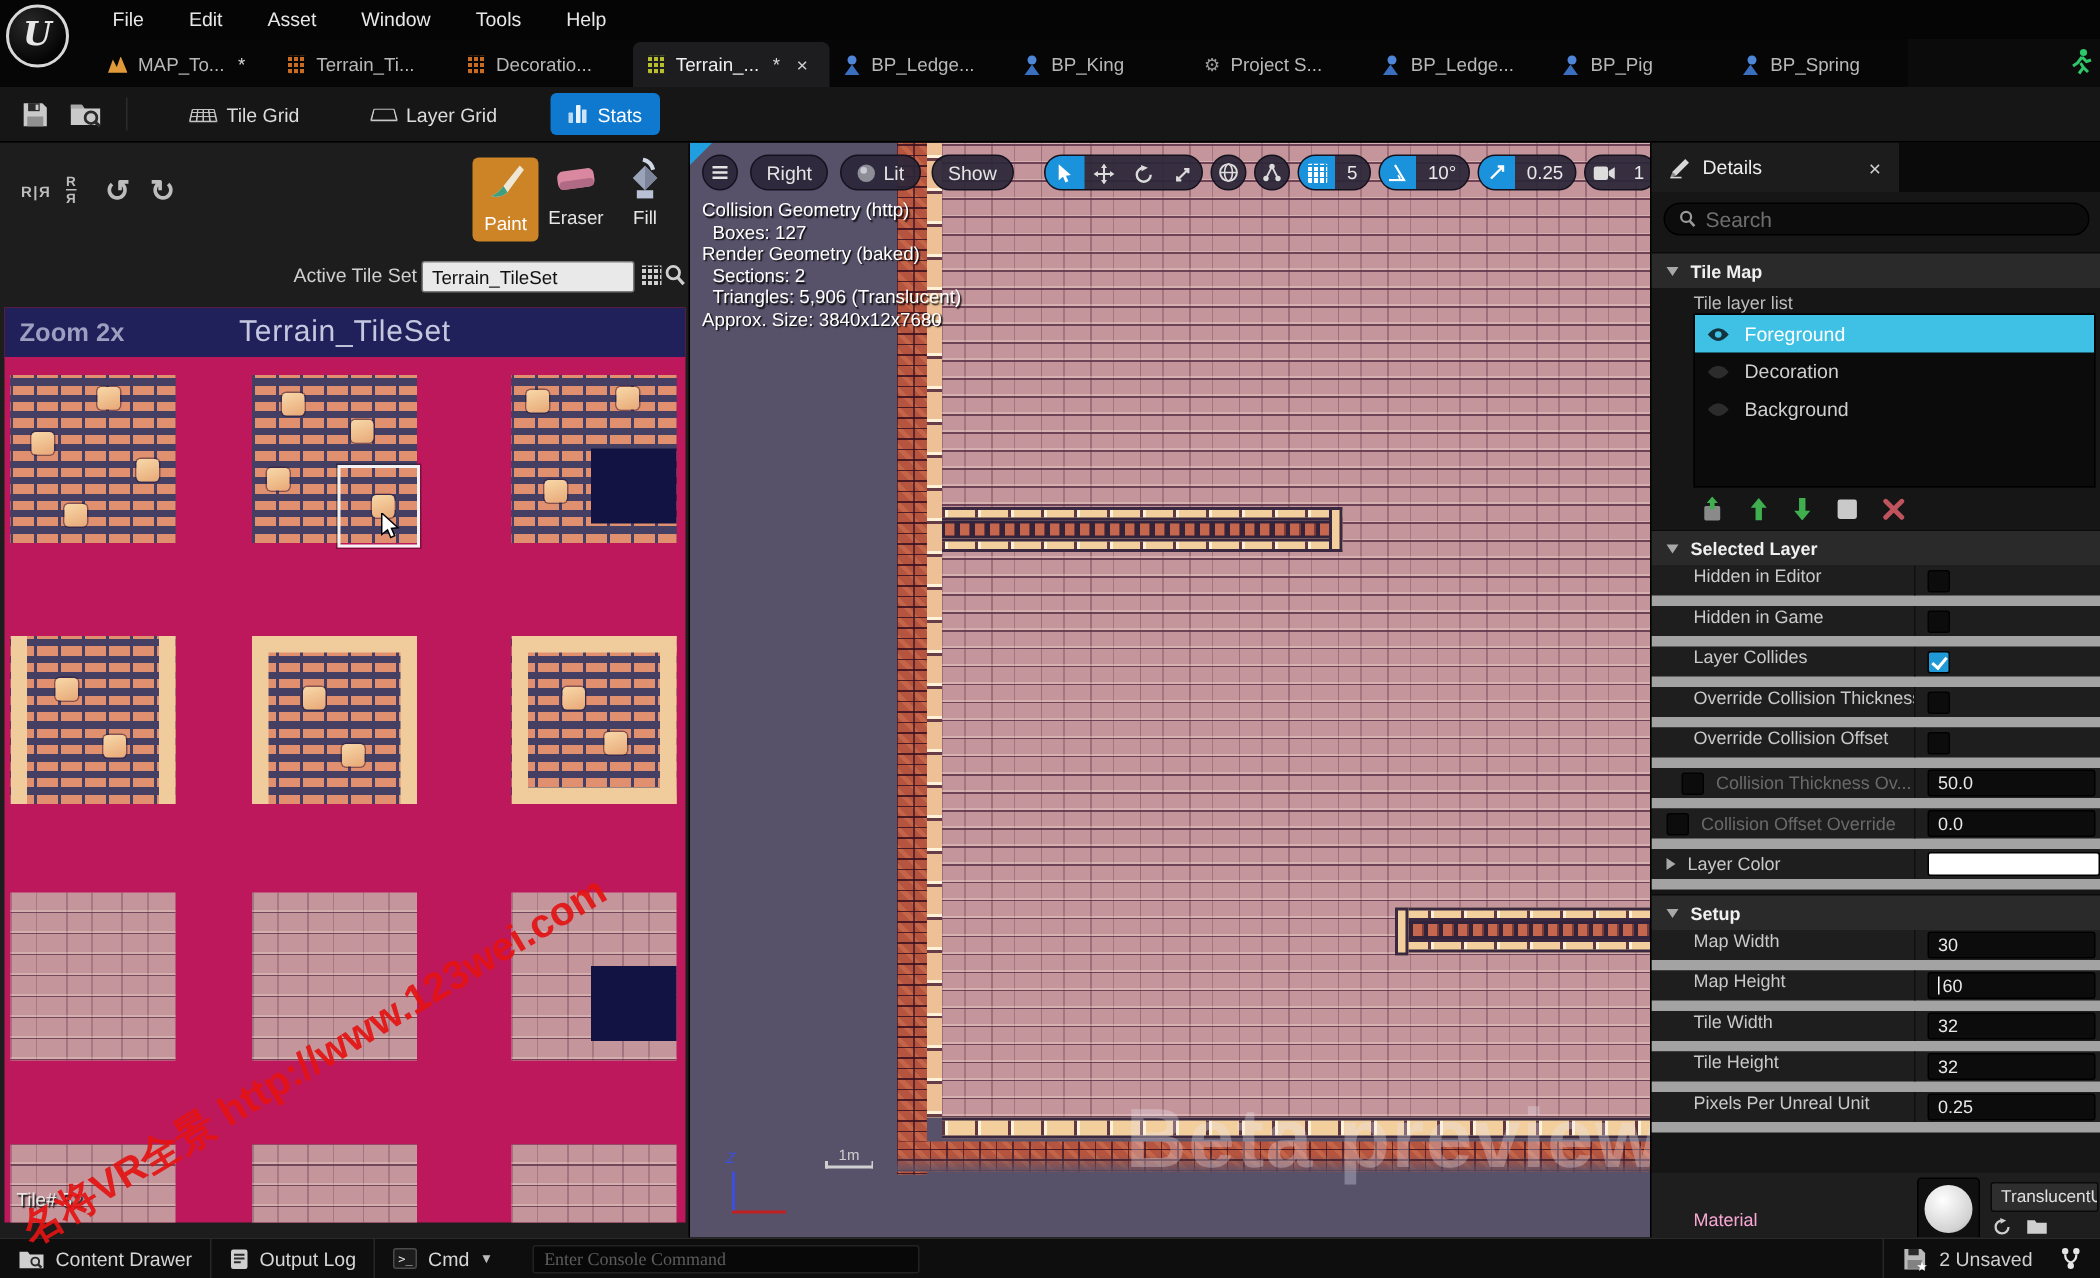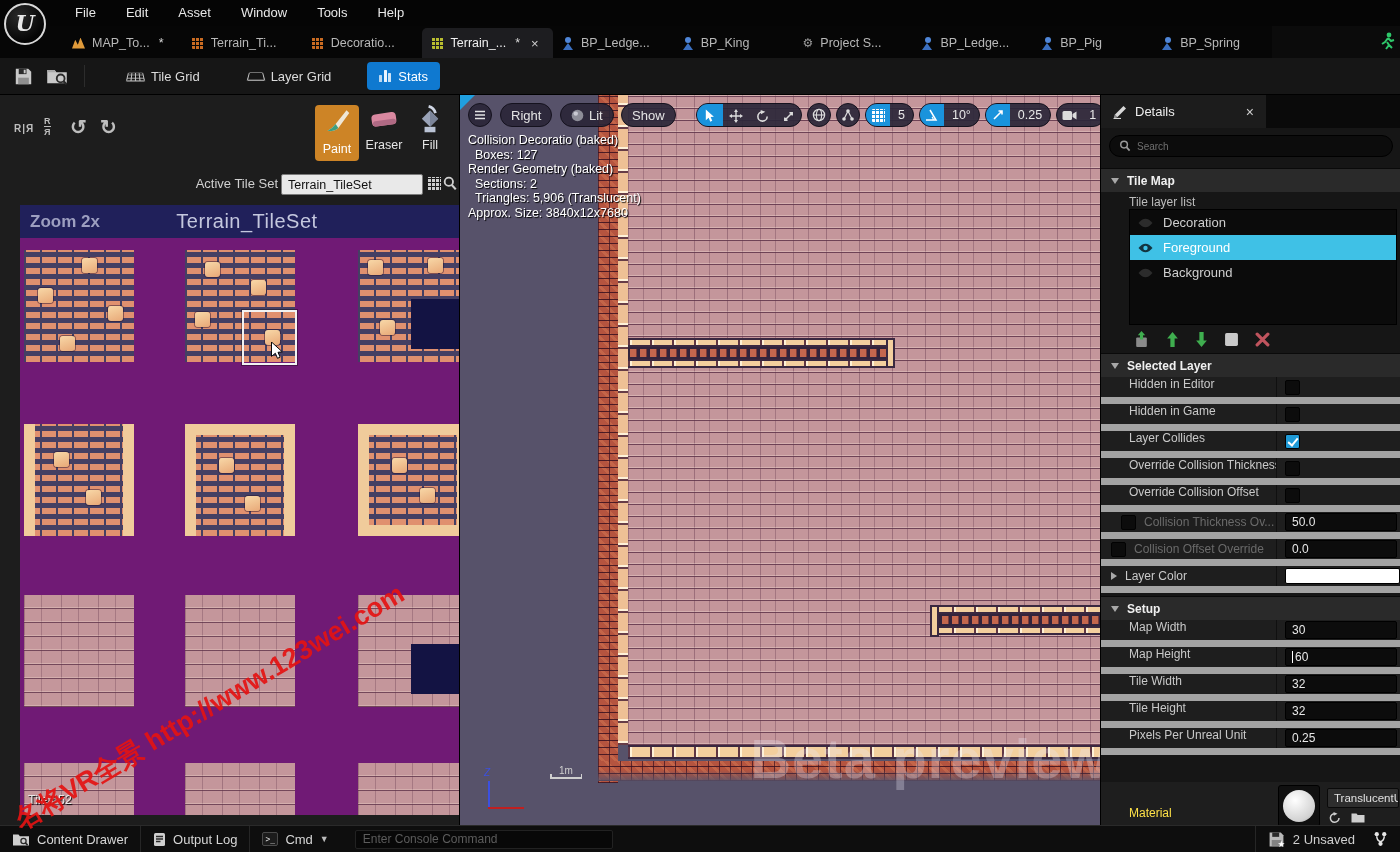--- a/index.html
+++ b/index.html
@@ -54,21 +54,21 @@
   .toolbox .tlabel{font-size:12.5px;color:#e6e6e6;margin-top:3px}
   #tool-paint{left:315px;background:#cd8426;border-radius:4px;padding:4px 0 5px;width:44px}
   #tool-paint .tlabel{color:#fff}
   #tool-eraser{left:362px}#tool-fill{left:408px}
   .ats-row{position:absolute;left:0;top:78px;width:460px;height:24px}
   .ats-label{position:absolute;right:182px;top:3px;color:#d0d0d0;font-size:13px}
   .ats-input{position:absolute;left:281px;top:1px;width:142px;height:21px;background:#e9e9e9;border:1px solid #7a7a7a;border-radius:2px;color:#111;font-size:12.5px;padding:0 6px}
   .ats-grid{position:absolute;left:428px;top:4px;width:13px;height:13px;background-color:#cfcfcf;background-image:repeating-linear-gradient(0deg,transparent 0 3px,#1d1d1d 3px 4px),repeating-linear-gradient(90deg,transparent 0 3px,#1d1d1d 3px 4px)}
 
   
-  #tileset{position:absolute;left:20px;top:110px;width:454px;height:610px;background:#701a75;overflow:hidden}
+  #tileset{position:absolute;left:3px;top:110px;width:454px;height:610px;background:#be185d;overflow:hidden}
   #ts-header{position:absolute;left:0;top:0;width:100%;height:33px;background:#20205a;display:flex;align-items:center}
   #ts-zoom{position:absolute;left:10px;color:#9d9fc0;font-weight:bold;font-size:17px}
   #ts-title{position:absolute;left:0;width:100%;text-align:center;color:#c4c7de;font-size:20px;letter-spacing:.5px}
   .tile{position:absolute;width:110px;height:112px}
   .t-scatter{background-color:#453f63;background-image:repeating-linear-gradient(90deg,rgba(69,63,99,1) 0 2px,transparent 2px 16px),repeating-linear-gradient(0deg,#e0906f 0 6px,#453f63 6px 11px)}
   .t-scatter .sq{position:absolute;width:15px;height:15px;border-radius:3px;background:linear-gradient(160deg,#f8d8a8,#e8a877);box-shadow:0 0 0 1px rgba(40,20,50,.5)}
   .t-pink{background-color:#c4969b;background-image:repeating-linear-gradient(0deg,rgba(96,52,74,.8) 0 1px,rgba(255,235,220,.28) 1px 2px,transparent 2px 14px),repeating-linear-gradient(90deg,rgba(96,52,74,.35) 0 1px,transparent 1px 37px),repeating-linear-gradient(90deg,transparent 0 17px,rgba(96,52,74,.3) 17px 18px,transparent 18px 37px)}
   .notch::after{content:"";position:absolute;right:0;top:44%;width:52%;height:44%;background:#131343}
   #ts-sel{position:absolute;left:222px;top:105px;width:55px;height:55px;border:2px solid #f2f2f2;box-shadow:0 0 0 1px rgba(0,0,0,.35)}
   #ts-cursor{position:absolute;left:26px;top:30px}
@@ -117,21 +117,21 @@
   #scalebar .bar{width:32px;height:2px;background:#cfcfcf;margin-top:1px;position:relative}
   #scalebar .bar::before,#scalebar .bar::after{content:"";position:absolute;top:-3px;width:1.5px;height:5px;background:#cfcfcf}
   #scalebar .bar::before{left:0}#scalebar .bar::after{right:0}
 
   
   #details{position:absolute;left:1100px;top:0;width:300px;height:730px;background:#161616;border-left:1px solid #000;overflow:hidden;font-size:12px}
   #dt-tabs{position:absolute;left:0;top:0;width:100%;height:33px;background:#0a0a0a}
   #dt-tab{position:absolute;left:0;top:0;width:165px;height:33px;background:#1c1c1c;display:flex;align-items:center;gap:8px;padding:0 12px;color:#ededed;font-size:13px}
   #dt-tab .x{margin-left:auto;color:#cfcfcf;font-size:14px}
   #dt-search{position:absolute;left:8px;top:40px;width:284px;height:22px;background:#0c0c0c;border:1px solid #000;border-radius:11px;display:flex;align-items:center;gap:6px;padding:0 9px}
-  #dt-search input{flex:1;background:transparent;border:none;outline:none;color:#0ea5e9;font-size:10px}
+  #dt-search input{flex:1;background:transparent;border:none;outline:none;color:#0ea5e9;font-size:14px}
   #dt-search input::placeholder{color:#6f6f6f}
   .sec-hdr{position:absolute;left:0;width:100%;height:24px;background:#2a2a2a;border-top:1px solid #0a0a0a;display:flex;align-items:center;gap:8px;padding-left:10px;color:#f0f0f0;font-weight:bold;font-size:12px}
   .arr-d{width:0;height:0;border-left:4.5px solid transparent;border-right:4.5px solid transparent;border-top:6px solid #a8a8a8}
   .arr-r{width:0;height:0;border-top:4.5px solid transparent;border-bottom:4.5px solid transparent;border-left:6px solid #a8a8a8}
   #lbl-layerlist{position:absolute;left:28px;top:100px;color:#bdbdbd}
   #layerlist{position:absolute;left:28px;top:114px;width:268px;height:116px;background:#0b0b0b;border:1px solid #000}
   .lrow{height:25px;display:flex;align-items:center;gap:10px;padding:0 8px;color:#cfcfcf;font-size:13px}
   .lrow.selected{background:#3fc1e6;color:#ffffff}
   #layerbar{position:absolute;left:32px;top:236px;display:flex;gap:16px;align-items:center}
   .prow{position:absolute;left:0;width:100%;height:27px;background:#1e1e1e;border-bottom:7px solid #a3a3a3;display:flex;}
@@ -139,32 +139,32 @@
   .prow .plabel.dis{color:#6a6a6a}
   .prow .pctrl{flex:1;border-left:1px solid #101010;height:100%;display:flex;align-items:center;padding-left:8px}
   .chk{width:15px;height:15px;background:#0c0c0c;border:1px solid #020202;border-radius:2px;position:relative}
   .chk.checked{background:#1f9ad6}
   .chk.checked::after{content:"";position:absolute;left:4px;top:1px;width:4px;height:8px;border:solid #fff;border-width:0 2px 2px 0;transform:rotate(40deg)}
   .chk.lead{margin:0 8px 0 0}
   .vfield{width:112px;height:18px;background:#0c0c0c;border:1px solid #000;border-radius:2px;color:#e8e8e8;display:flex;align-items:center;padding-left:6px;font-size:12px}
   .vfield.caret::before{content:"";width:1px;height:12px;background:#fff;margin-right:2px}
   .swatch{width:115px;height:16px;background:#fff;border-radius:2px;border:1px solid #000}
   #mat-row{position:absolute;left:0;width:100%;height:46px;background:#1e1e1e;display:flex;align-items:flex-end}
-  #mat-row .plabel{width:175px;padding:0 0 8px 28px;color:#fde047}
+  #mat-row .plabel{width:175px;padding:0 0 8px 28px;color:#f9a8d4}
   #mat-thumb{position:absolute;left:177px;top:3px;width:42px;height:42px;background:#101010;border:1px solid #000;border-radius:3px;display:flex;align-items:center;justify-content:center}
   #mat-thumb i{width:32px;height:32px;border-radius:50%;background:radial-gradient(circle at 38% 32%,#ffffff,#d2d2d2 70%,#9a9a9a)}
   #mat-btn{position:absolute;left:226px;top:6px;width:72px;height:20px;background:#2e2e2e;border:1px solid #0a0a0a;border-radius:2px;color:#e0e0e0;font-size:11.5px;display:flex;align-items:center;padding-left:6px;overflow:hidden;white-space:nowrap}
   #mat-ics{position:absolute;left:228px;top:30px;display:flex;gap:10px;color:#cfcfcf;font-size:11px}
 
   
   #statusbar{position:absolute;left:0;top:825px;width:1400px;height:27px;background:#0e0e0e;border-top:1px solid #2a2a2a;display:flex;align-items:center;z-index:31}
   .sb-item{display:flex;align-items:center;gap:7px;padding:0 12px;color:#d6d6d6;font-size:13px;height:100%}
   .sb-sep{width:1px;height:100%;background:#262626}
   #console{width:258px;height:19px;background:#080808;border:1px solid #222;border-radius:2px;margin-left:14px;display:flex;align-items:center;padding:0 7px}
-  #console input{width:100%;background:transparent;border:none;outline:none;font-family:Liberation Sans, sans-serif;font-size:12px;color:#bbb}
+  #console input{width:100%;background:transparent;border:none;outline:none;font-family:Liberation Serif, serif;font-size:12px;color:#bbb}
   #console input::placeholder{color:#5c5c5c}
   #sb-right{margin-left:auto;display:flex;align-items:center;height:100%;border-left:1px solid #262626;padding:0 12px;gap:8px;color:#cfcfcf}
   .cmdbox{width:16px;height:14px;background:#1c1c1c;border:1px solid #4a4a4a;border-radius:2px;color:#ddd;font-size:8px;font-family:"DejaVu Sans Mono",monospace;display:flex;align-items:center;justify-content:center}
   .chev{font-size:9px;color:#bbb}
 
   
   #red-wm{position:absolute;left:26px;top:802px;transform:rotate(-31deg);transform-origin:left bottom;color:rgba(228,18,18,.92);font-size:27px;font-weight:bold;white-space:nowrap;z-index:60;pointer-events:none}
 </style>
 </head>
 <body>
@@ -473,21 +473,21 @@
               <svg width="15" height="11" viewBox="0 0 15 11">
                 <rect x="0.5" y="1" width="9.5" height="9" rx="1.5" fill="#dcdcdc"></rect>
                 <path d="M10.5 4 L14.5 1.5 V9.5 L10.5 7 Z" fill="#dcdcdc"></path>
               </svg>
             </span>
             <span class="sval">1</span>
           </div>
       </div>
 
       <div id="vp-stats">
-        <div>Collision Decoratio (baked)</div>
+        <div>Collision Geometry (http)</div>
         <div class="ind">Boxes: 127</div>
         <div>Render Geometry (baked)</div>
         <div class="ind">Sections: 2</div>
         <div class="ind">Triangles: 5,906 (Translucent)</div>
         <div>Approx. Size: 3840x12x7680</div>
       </div>
 
       <div id="beta">Beta preview</div>
 
       <div id="axis">
@@ -522,32 +522,32 @@
         <input placeholder="Search" style="">
       </div>
 
       <div class="sec-hdr" style="top:73px">
           <span class="arr-d"></span>
           <span>Tile Map</span>
         </div>
       <span id="lbl-layerlist">Tile layer list</span>
 
       <div id="layerlist">
-        <div class="lrow">
-          <svg width="15" height="10" viewBox="0 0 15 10">
-              <path d="M0.5 5 Q7.5 -3.5 14.5 5 Q7.5 13.5 0.5 5Z" fill="#2c2c2c"></path>
-            </svg>
-          <span>Decoration</span>
-        </div>
         <div class="lrow selected">
           <svg width="15" height="10" viewBox="0 0 15 10">
               <path d="M0.5 5 Q7.5 -3.5 14.5 5 Q7.5 13.5 0.5 5Z" fill="#13343f"></path>
               <circle cx="7.5" cy="5" r="2.2" fill="#3fc1e6"></circle>
             </svg>
           <span>Foreground</span>
+        </div>
+        <div class="lrow">
+          <svg width="15" height="10" viewBox="0 0 15 10">
+              <path d="M0.5 5 Q7.5 -3.5 14.5 5 Q7.5 13.5 0.5 5Z" fill="#2c2c2c"></path>
+            </svg>
+          <span>Decoration</span>
         </div>
         <div class="lrow">
           <svg width="15" height="10" viewBox="0 0 15 10">
               <path d="M0.5 5 Q7.5 -3.5 14.5 5 Q7.5 13.5 0.5 5Z" fill="#2c2c2c"></path>
             </svg>
           <span>Background</span>
         </div>
       </div>
 
       <div id="layerbar">

